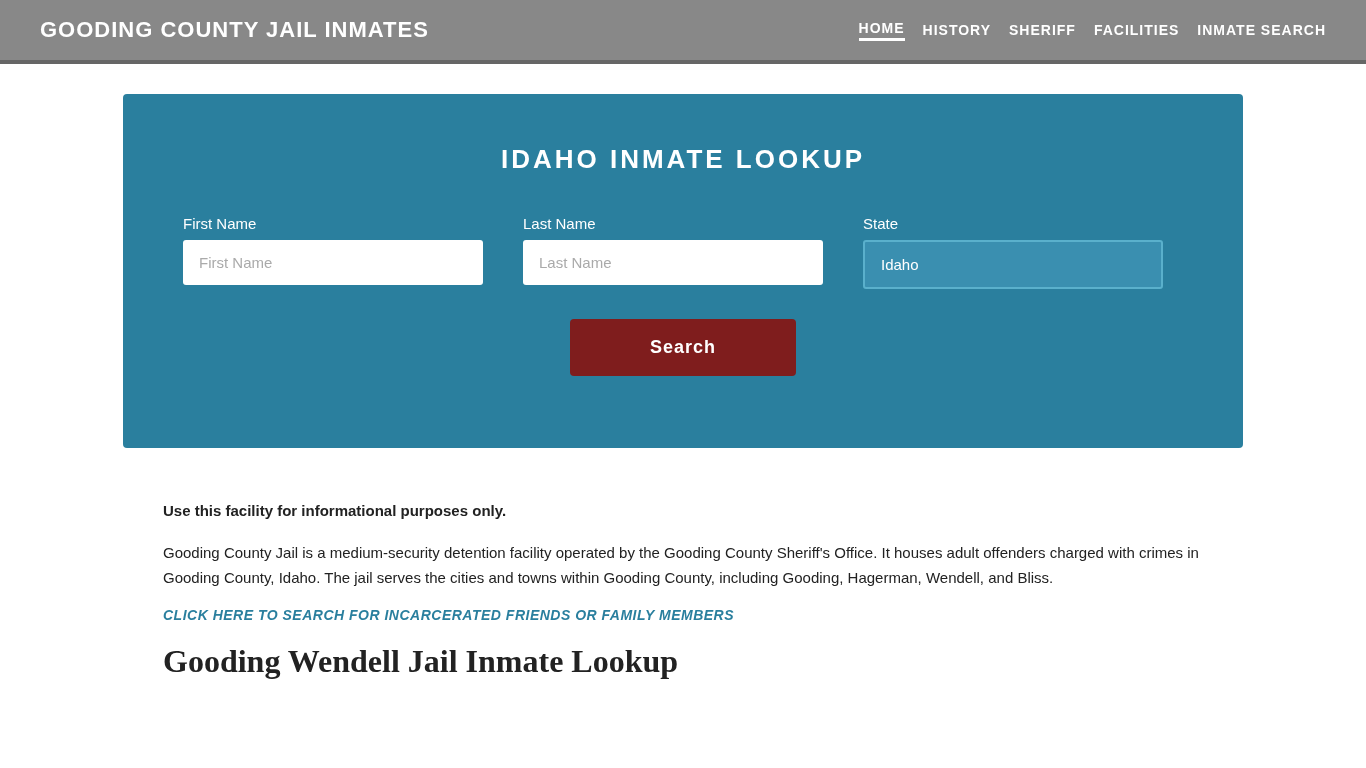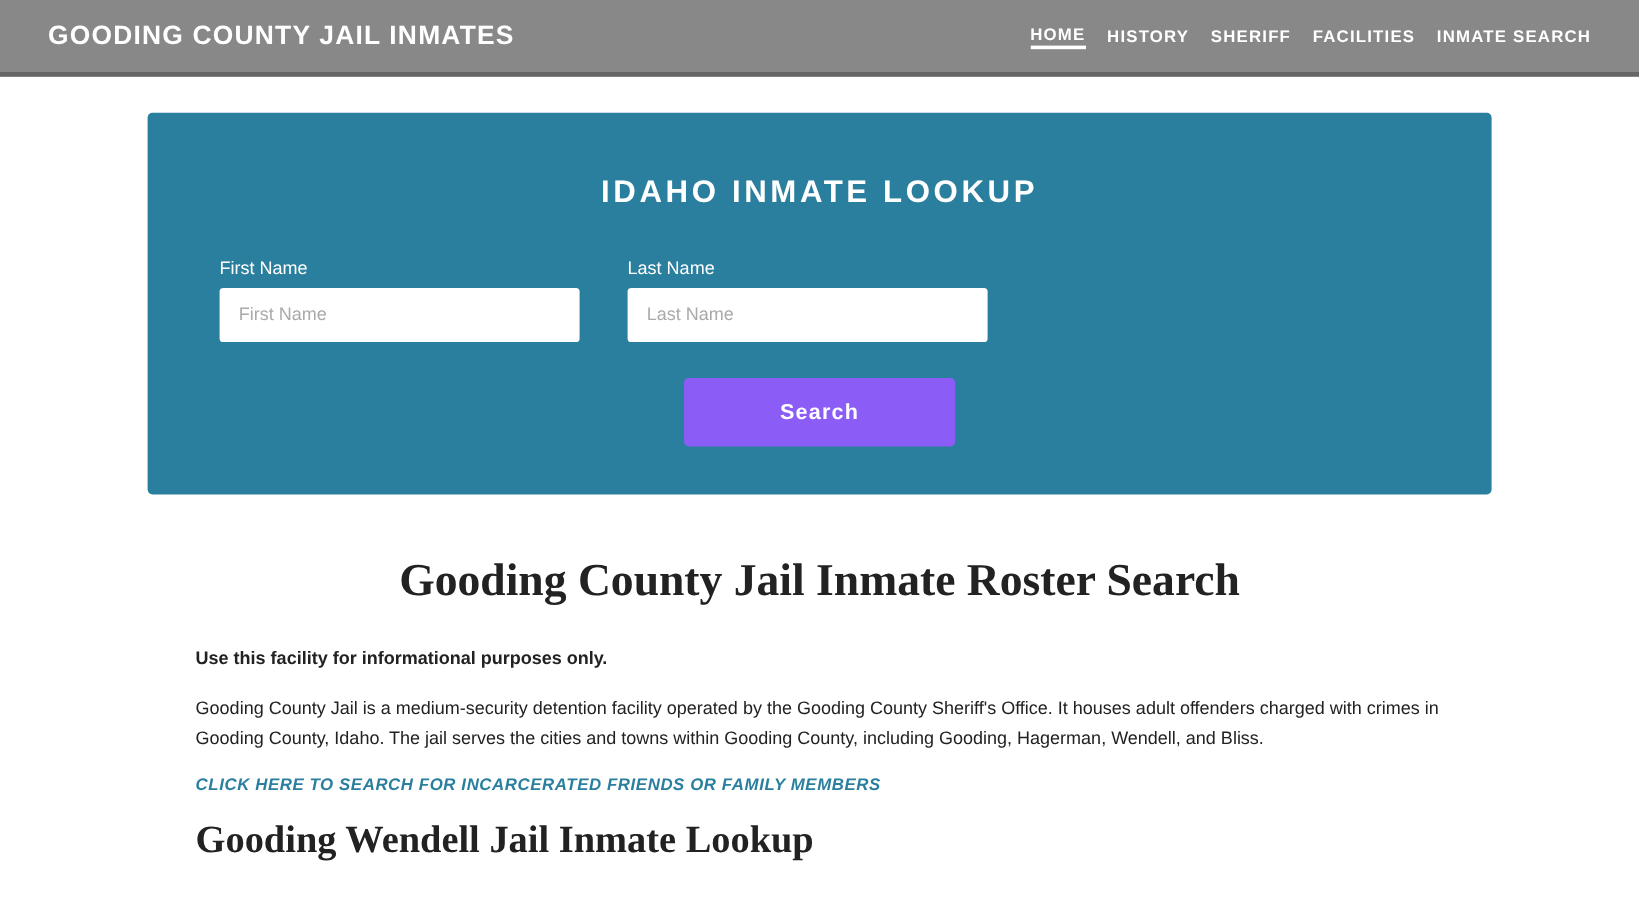--- a/index.html
+++ b/index.html
@@ -52,21 +52,21 @@
       border-bottom: 3px solid #fff;
       padding-bottom: 2px;
     }
 
     
     .hero {
       background: #2a7f9e;
       margin: 30px auto;
       max-width: 1120px;
       border-radius: 4px;
-      padding: 50px 60px 40px 60px;
+      padding: 50px 60px 72px 60px;
     }
 
     .hero-title {
       text-align: center;
       color: #fff;
       font-size: 26px;
       font-weight: 700;
       letter-spacing: 3px;
       text-transform: uppercase;
       margin-bottom: 40px;
@@ -112,21 +112,21 @@
       color: #fff;
       border: 2px solid #5ab0cc;
     }
 
     .search-btn-row {
       display: flex;
       justify-content: center;
     }
 
     .search-btn {
-      background: #8b5cf6;
+      background: #7f1d1d;
       color: #fff;
       font-size: 18px;
       font-weight: 600;
       padding: 18px 80px;
       border: none;
       border-radius: 4px;
       cursor: pointer;
       letter-spacing: 1px;
     }
 
@@ -207,29 +207,32 @@
     <div class="form-group">
       <label class="form-label">First Name</label>
       <input class="form-input" type="text" placeholder="First Name" style="">
     </div>
 
     <div class="form-group">
       <label class="form-label">Last Name</label>
       <input class="form-input" type="text" placeholder="Last Name" style="">
     </div>
 
+    <div class="form-group">
+      <label class="form-label">State</label>
+      <input class="form-input state-input" type="text" value="Idaho" style="">
+    </div>
   </div>
 
   <div class="search-btn-row">
     <button class="search-btn">Search</button>
   </div>
 </section>
 
 <main class="main-content">
-  <h2 class="page-heading">Gooding County Jail Inmate Roster Search</h2>
 
   <p class="info-text">
     <strong>Use this facility for informational purposes only.</strong>
   </p>
 
   <p class="info-text">Gooding County Jail is a medium-security detention facility operated by the Gooding County Sheriff's Office. It houses adult offenders charged with crimes in Gooding County, Idaho. The jail serves the cities and towns within Gooding County, including Gooding, Hagerman, Wendell, and Bliss.</p>
 
   <a class="info-link">CLICK HERE to Search for Incarcerated Friends or Family Members</a>
 
   <h3 class="section-heading">Gooding Wendell Jail Inmate Lookup</h3>

